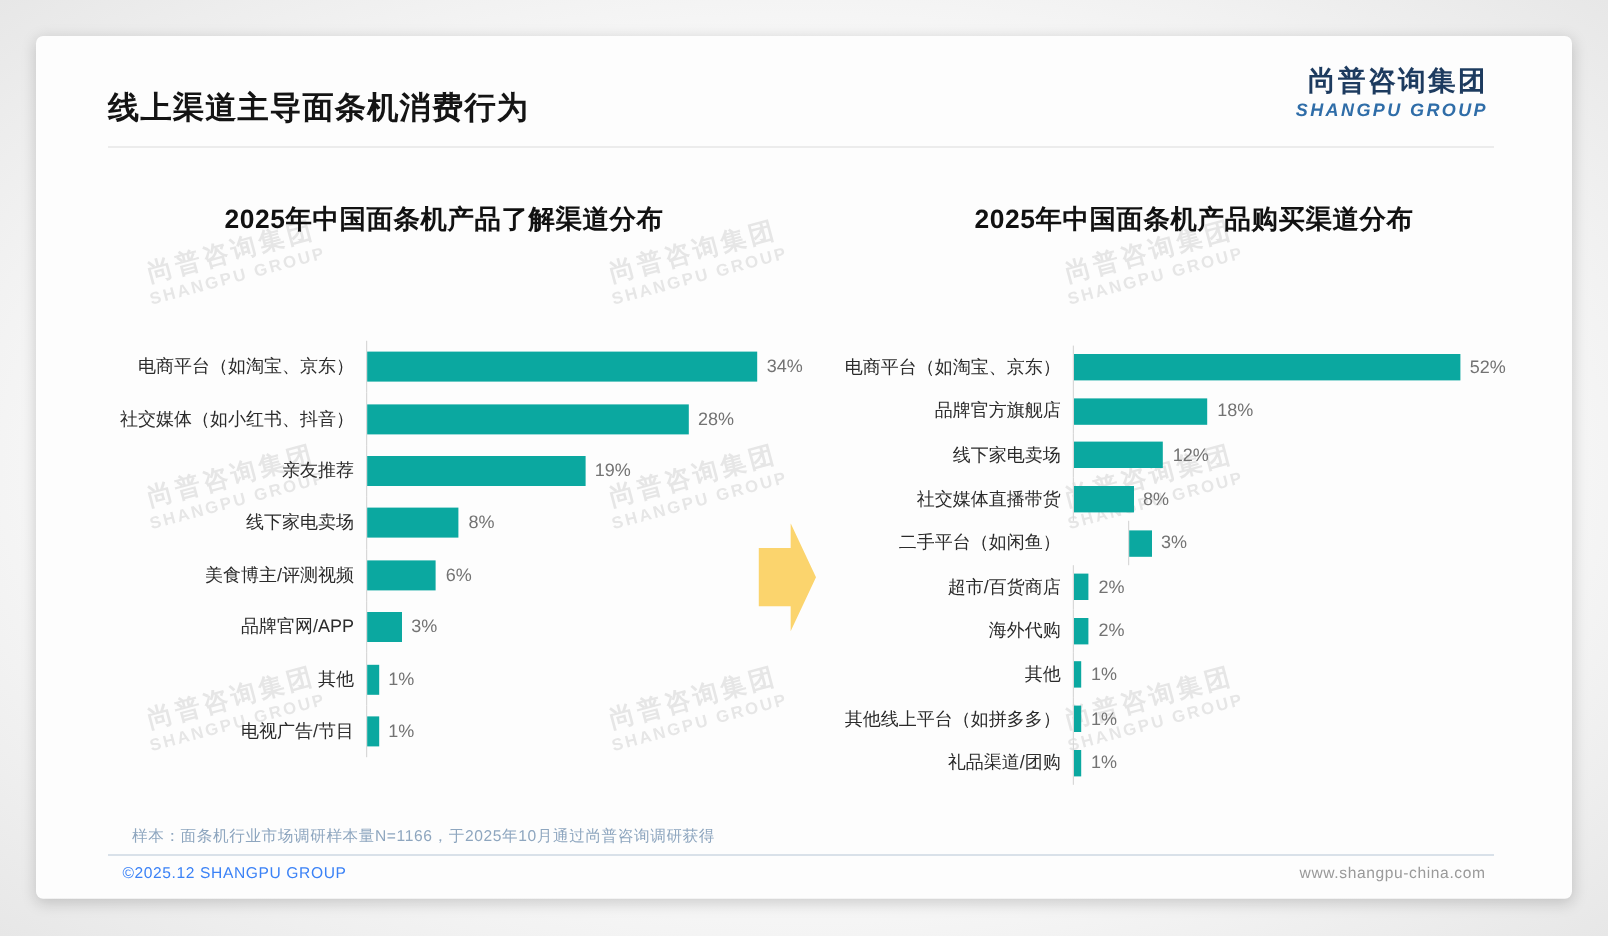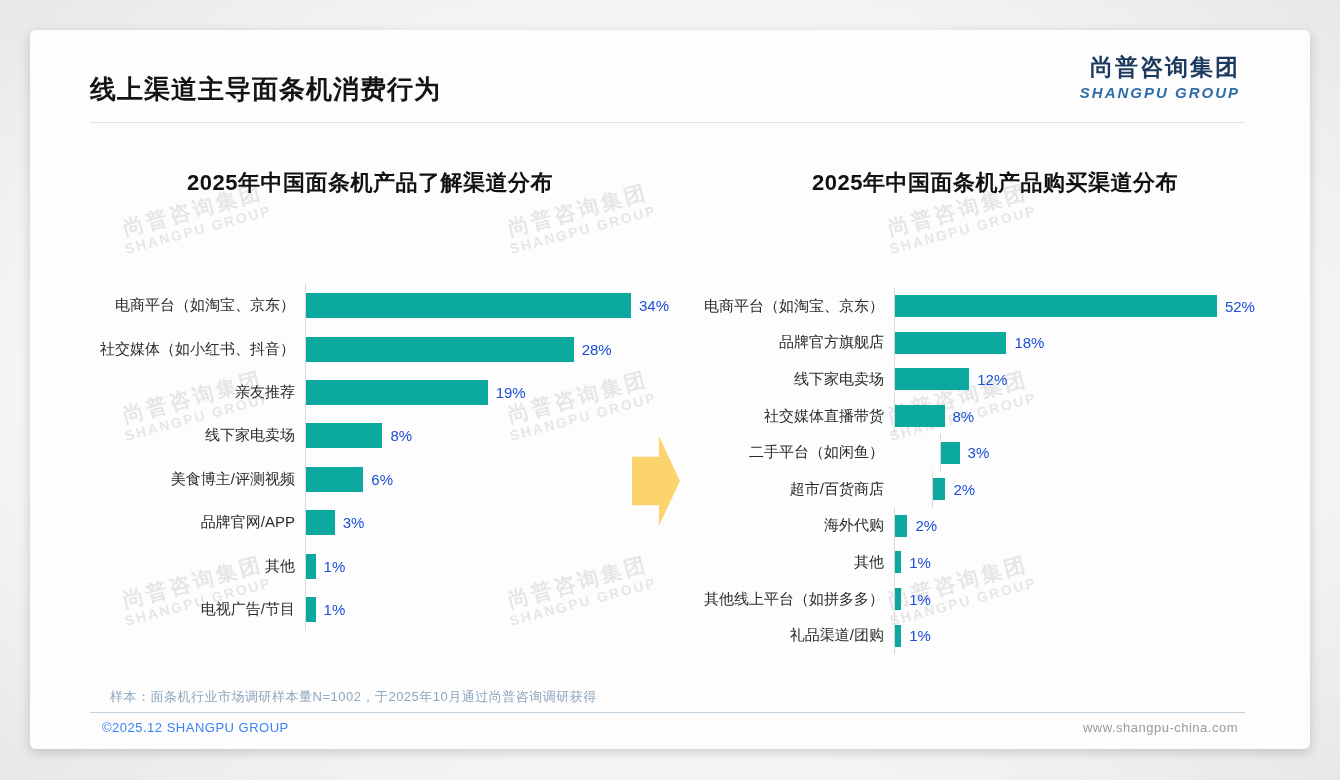--- a/index.html
+++ b/index.html
@@ -56,21 +56,21 @@
     flex: none; text-align: right; padding-right: 10px;
     font-size: 15px; color: #2b2b2b; white-space: nowrap;
   }
   .chart.left  .cat-label { width: 225px; }
   .chart.right .cat-label { width: 234px; }
   .bar-track {
     flex: 1; display: flex; align-items: center;
     align-self: stretch; border-left: 1px solid #d8d8d8;
   }
   .bar { flex: none; }
-  .val-label { font-size: 15px; color: #1d4ed8; margin-left: 8px; white-space: nowrap; }
+  .val-label { font-size: 15px; color: #737373; margin-left: 8px; white-space: nowrap; }
   
   .flow-arrow {
     position: absolute; left: 602px; top: 406px; z-index: 2;
     width: 48px; height: 90px;
     clip-path: polygon(0 23%, 56% 23%, 56% 0, 100% 50%, 56% 100%, 56% 77%, 0 77%);
   }
   
   .sample-note {
     position: absolute; left: 80px; top: 658px; z-index: 2;
     font-size: 13px; color: #8ea6bf; letter-spacing: 0.5px;
@@ -233,21 +233,21 @@
             <span class="val-label">8%</span>
           </div>
         </div>
         <div class="row" style="height: 36.6px; gap: 46px;">
           <span class="cat-label">二手平台（如闲鱼）</span>
           <div class="bar-track">
             <div class="bar" style="width: 18.57px; height: 22px; background: rgb(11, 168, 160);"></div>
             <span class="val-label">3%</span>
           </div>
         </div>
-        <div class="row" style="height: 36.6px; gap: 38px;">
+        <div class="row" style="height: 36.6px;">
           <span class="cat-label">超市/百货商店</span>
           <div class="bar-track">
             <div class="bar" style="width: 12.38px; height: 22px; background: rgb(11, 168, 160);"></div>
             <span class="val-label">2%</span>
           </div>
         </div>
         <div class="row" style="height: 36.6px;">
           <span class="cat-label">海外代购</span>
           <div class="bar-track">
             <div class="bar" style="width: 12.38px; height: 22px; background: rgb(11, 168, 160);"></div>
@@ -273,18 +273,18 @@
           <div class="bar-track">
             <div class="bar" style="width: 6.19px; height: 22px; background: rgb(11, 168, 160);"></div>
             <span class="val-label">1%</span>
           </div>
         </div>
       </div>
   </div>
 
   <div class="flow-arrow" style="background: rgb(251, 212, 109);"></div>
 
-  <div class="sample-note">样本：面条机行业市场调研样本量N=1002，于2025年10月通过尚普咨询调研获得</div>
+  <div class="sample-note">样本：面条机行业市场调研样本量N=1166，于2025年10月通过尚普咨询调研获得</div>
   <div class="footer-rule"></div>
   <div class="copyright">©2025.12 SHANGPU GROUP</div>
   <div class="website">www.shangpu-china.com</div>
 
 </div>
 
 </body></html>

